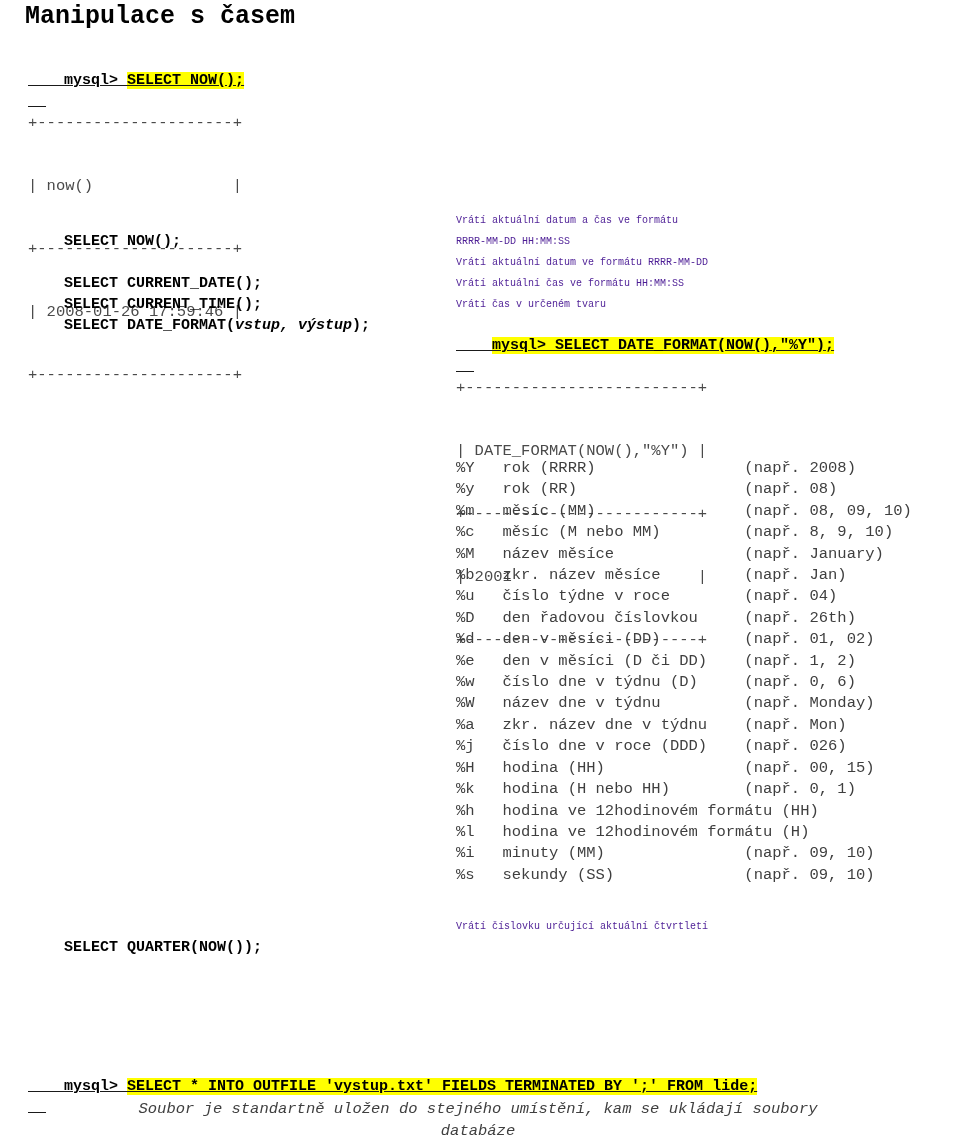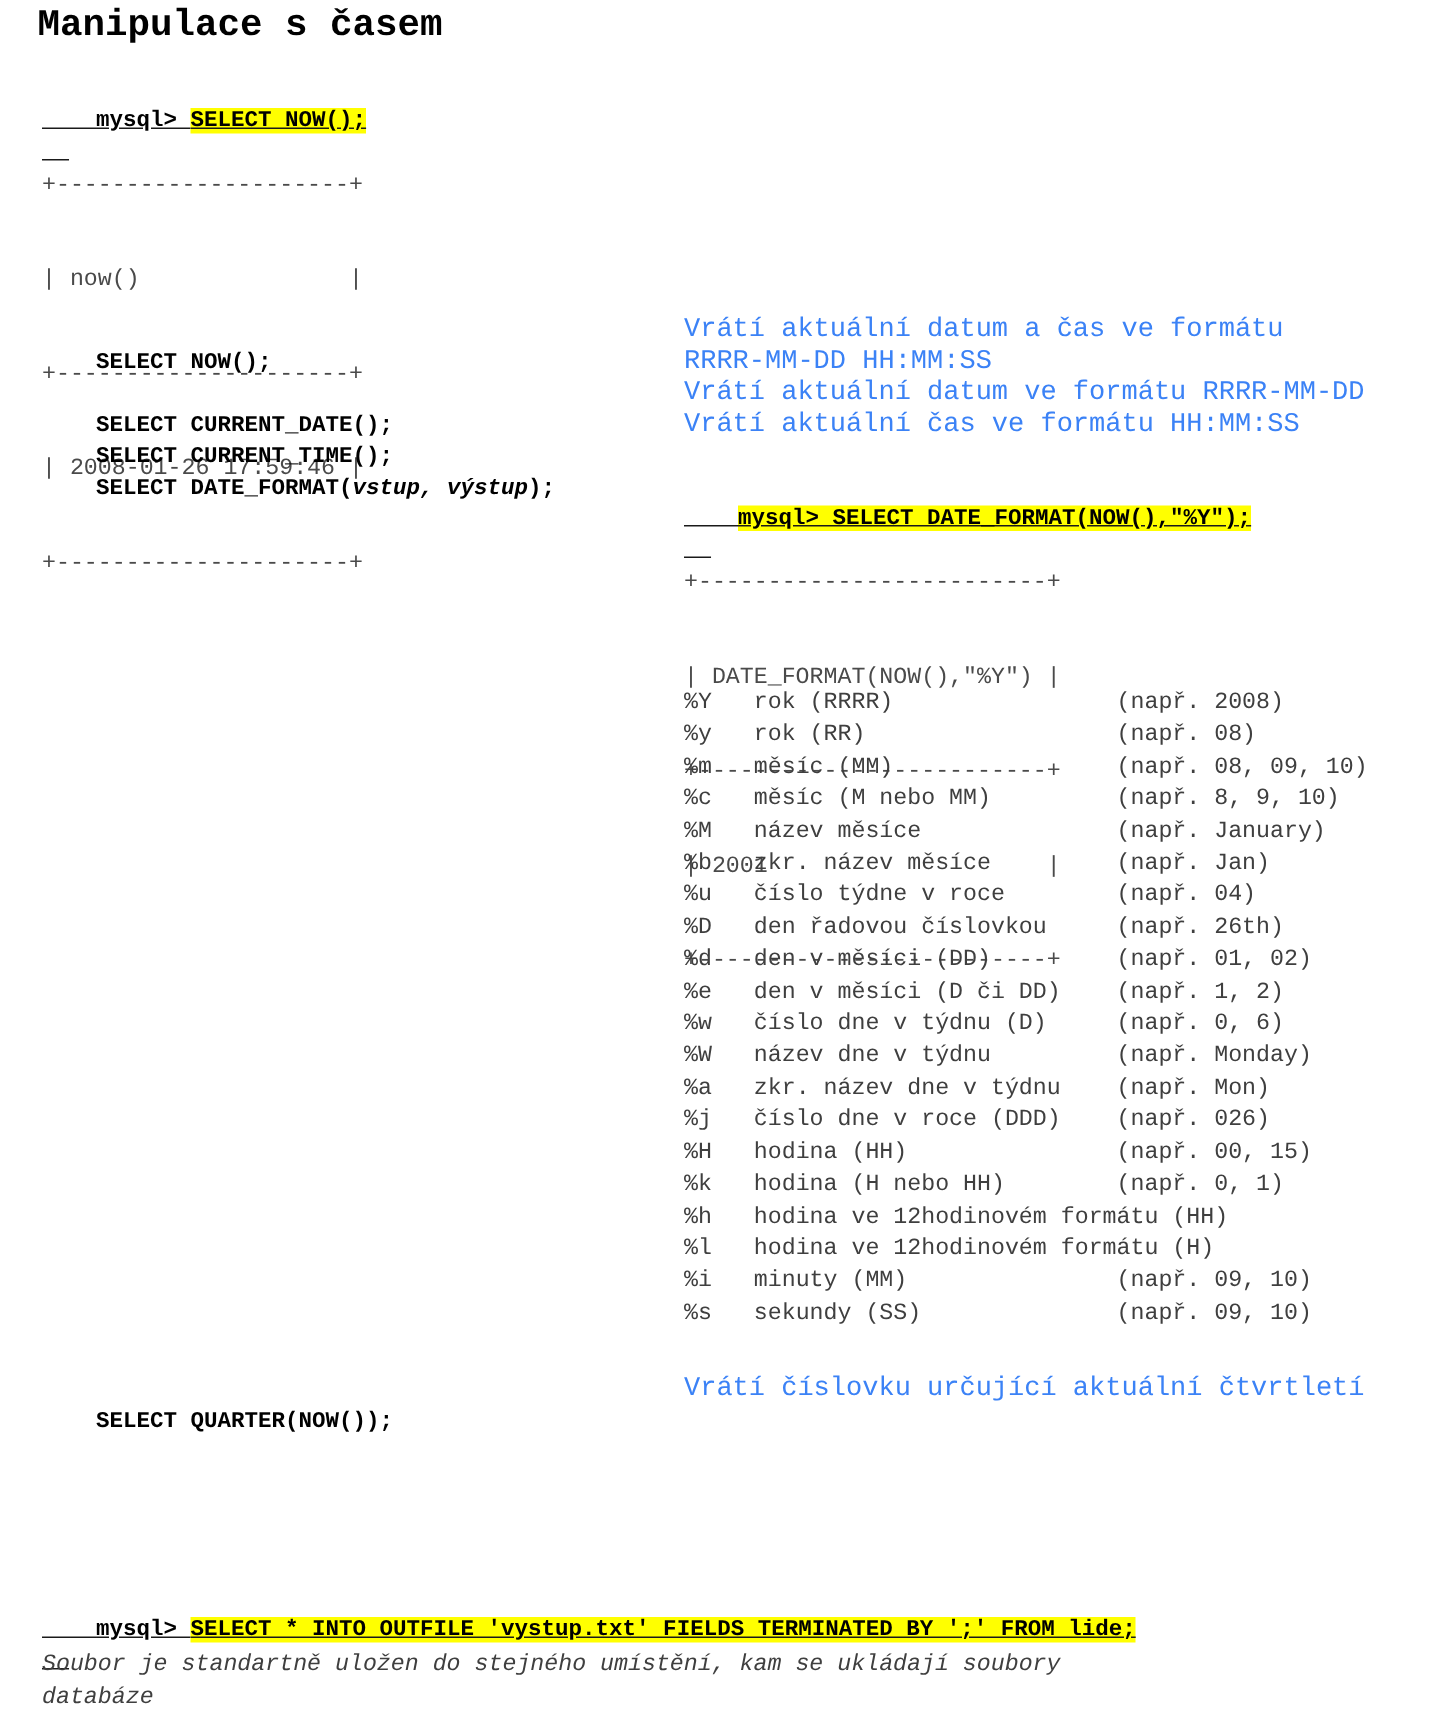--- a/index.html
+++ b/index.html
@@ -72,23 +72,23 @@
     white-space: pre;
   }
   .cmd-col i {
     font-style: italic;
     font-weight: bold;
   }
 
   .desc-col {
     position: absolute;
     left: 456px;
-    font-size: 18px;
+    font-size: 10px;
     line-height: 21px;
-    color: #3b82f6;
+    color: #4c1d95;
     white-space: pre;
   }
 
   .fmt-table {
     position: absolute;
     left: 456px;
     font-size: 15.5px;
     line-height: 21.4px;
     color: #3f3f3f;
     white-space: pre;
@@ -147,20 +147,21 @@
     <span>SELECT DATE_FORMAT(</span><i>vstup, výstup</i><span>);</span>
   </div>
 
   <div class="desc-col" style="top:210px;">Vrátí aktuální datum a čas ve formátu
 RRRR-MM-DD HH:MM:SS</div>
 
   <div class="desc-col" style="top:252px;">Vrátí aktuální datum ve formátu RRRR-MM-DD</div>
 
   <div class="desc-col" style="top:273px;">Vrátí aktuální čas ve formátu HH:MM:SS</div>
 
+  <div class="desc-col" style="top:294px;">Vrátí čas v určeném tvaru</div>
 
   <div class="hl-line" style="left:456px; top:314px;">
     <span class="hl-full">mysql&gt; SELECT DATE_FORMAT(NOW(),"%Y");</span>
   </div>
 
   <div class="code-block ascii" style="left:456px; top:336px;">
     <span class="fmt-row">+-------------------------+</span>
     <span class="fmt-row">| DATE_FORMAT(NOW(),"%Y") |</span>
     <span class="fmt-row">+-------------------------+</span>
     <span class="fmt-row">| 2001                    |</span>
@@ -173,16 +174,16 @@
     <span>SELECT QUARTER(NOW());</span>
   </div>
 
   <div class="desc-col" style="top:916px;">Vrátí číslovku určující aktuální čtvrtletí</div>
 
 
   <div class="hl-line" style="left:28px; top:1055px;">
     <span class="prompt">mysql&gt; </span><span class="hl">SELECT * INTO OUTFILE 'vystup.txt' FIELDS TERMINATED BY ';' FROM lide;</span>
   </div>
 
-  <div class="note-italic" style="left:28px; top:1098px; width:900px;">Soubor je standartně uložen do stejného umístění, kam se ukládají soubory
+  <div class="note-italic" style="left:28px; top:1098px; width:900px;text-align:center;">Soubor je standartně uložen do stejného umístění, kam se ukládají soubory
 databáze</div>
 
 </div>
 
 </body></html>

